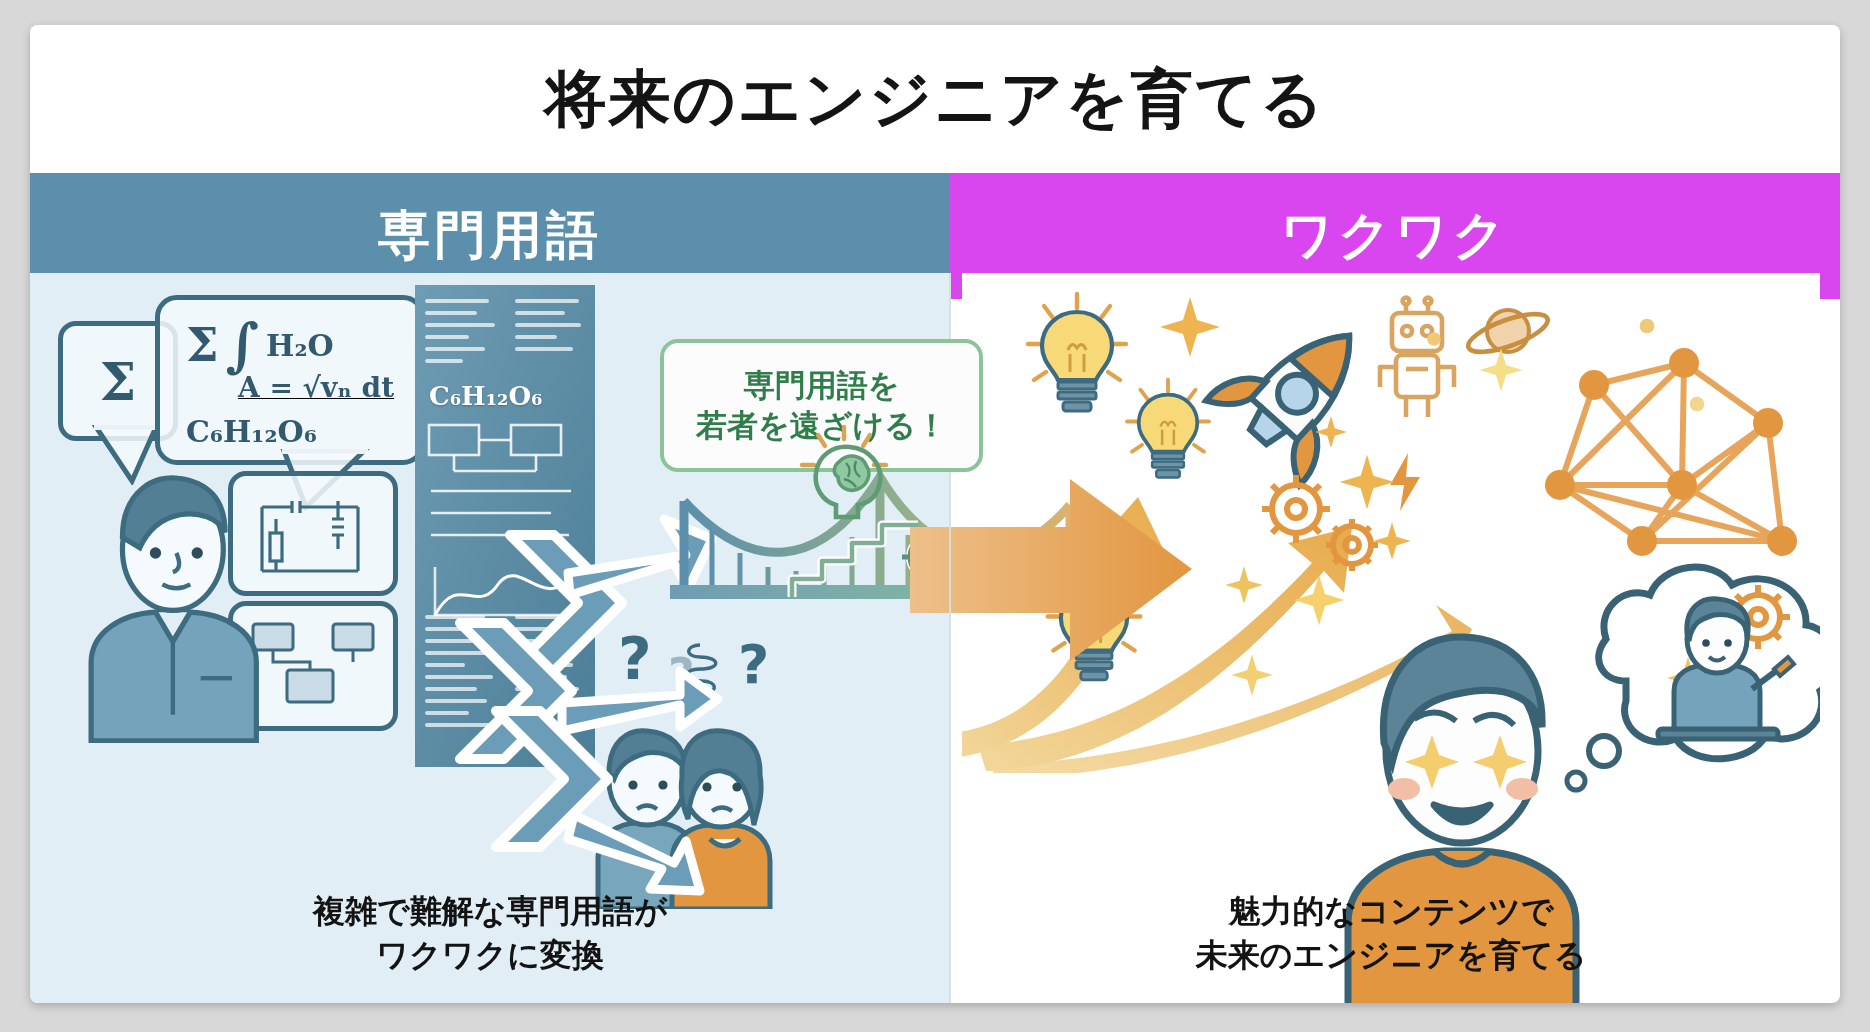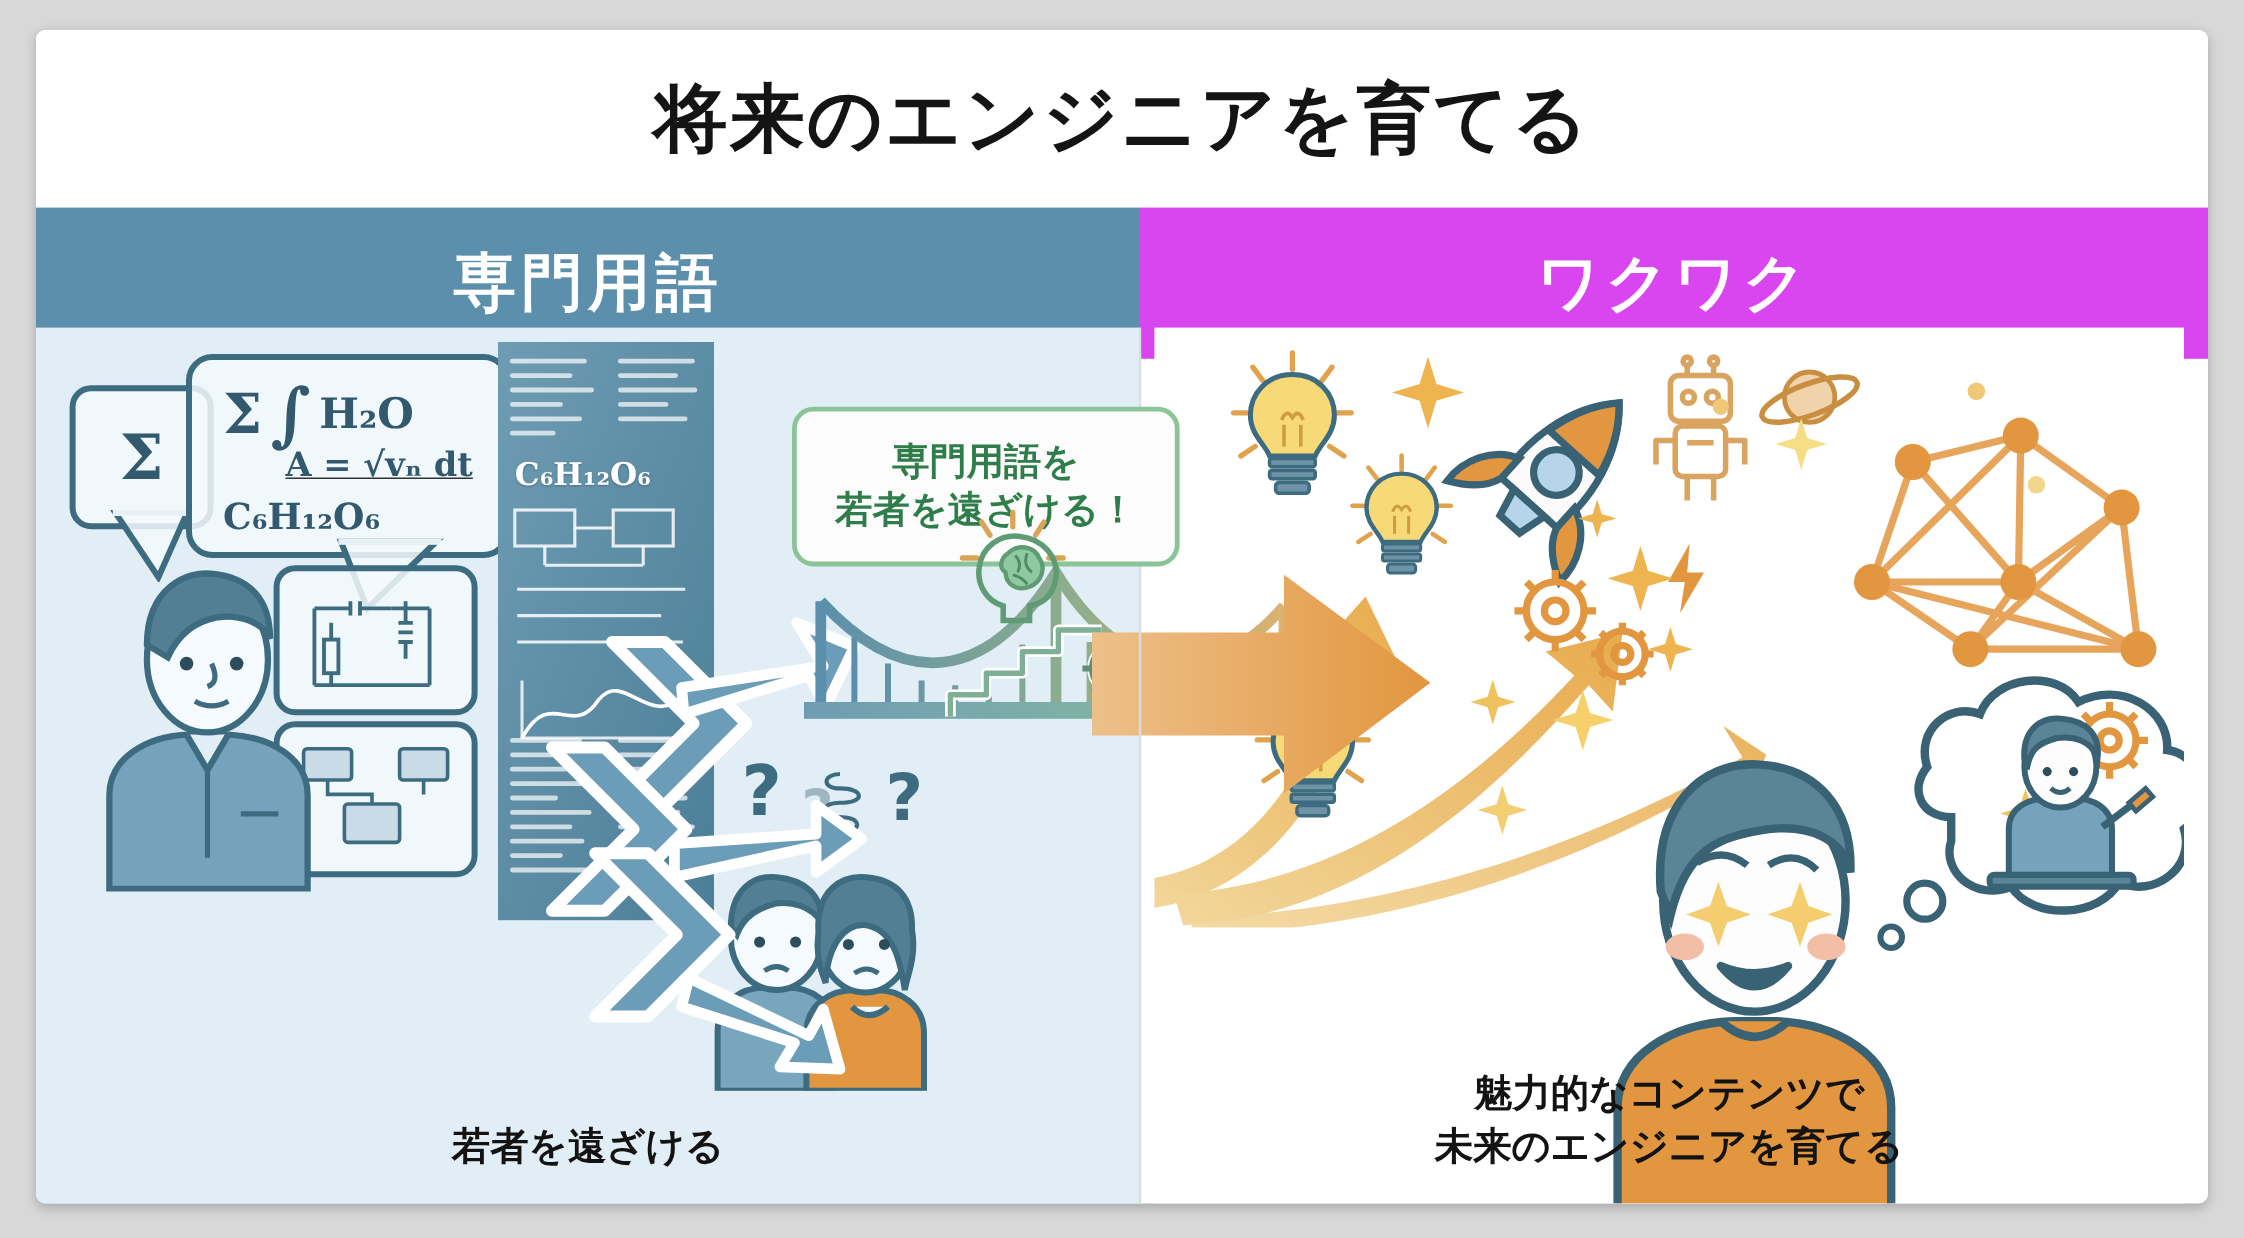--- a/index.html
+++ b/index.html
@@ -102,21 +102,21 @@
     <svg style="position:absolute;left:62px;top:152px;" width="70" height="60">
       <path d="M4,2 L64,2 L40,56 Z" fill="rgba(243,249,252,.85)" stroke="#3d6b80" stroke-width="5"></path>
       <rect x="2" y="0" width="66" height="5" fill="rgba(243,249,252,.95)"></rect>
     </svg>
 
     <div class="bubble" style="left:125px;top:22px;width:260px;height:160px;border-radius:22px;">
       <div style="display:flex;flex-direction:column;align-items:flex-start;padding:6px 12px;">
         <div style="display:flex;align-items:center;gap:7px;">
           <span class="formula" style="font-size:46px;">Σ</span>
           <span class="formula" style="font-size:58px;">∫</span>
-          <span class="formula" style="font-size:35px;">H₂O</span>
+          <span class="formula" style="font-size:30px;">H₂O</span>
         </div>
         <div style="margin-top:-8px;margin-left:52px;text-decoration:underline;">
           <span class="formula" style="font-size:28px;">A = √vₙ dt</span>
         </div>
         <div style="margin-top:10px;">
           <span class="formula" style="font-size:30px;">C₆H₁₂O₆</span>
         </div>
       </div>
     </div>
     <svg style="position:absolute;left:250px;top:176px;" width="90" height="62">
@@ -252,21 +252,22 @@
         <ellipse cx="57" cy="104" rx="38" ry="44" fill="#f4fafd" stroke="#3d6b80" stroke-width="5"></ellipse>
         <path d="M18,98 C16,62 38,50 58,52 C82,54 97,68 96,96 C100,118 92,134 90,146 C86,120 80,96 58,92 C40,90 26,108 24,140 C18,126 16,112 18,98 Z" fill="#537f95" stroke="#3d6b80" stroke-width="5"></path>
         <circle cx="43" cy="108" r="4.6" fill="#2d4d5c"></circle>
           <circle cx="73" cy="108" r="4.6" fill="#2d4d5c"></circle>
         <path d="M48,132 q10,-7 20,0" stroke="#3d6b80" stroke-width="4.2" fill="none"></path>
         <path d="M46,160 q14,14 30,0" fill="#f4fafd" stroke="#3d6b80" stroke-width="5"></path>
       </g>
     </svg>
 
     <div class="caption">
-      <div>若者を遠ざける</div>
+      <div>複雑で難解な専門用語が</div>
+      <div>ワクワクに変換</div>
     </div>
   </div>
 
   <div class="panel panel-right">
 
     <svg style="position:absolute;left:-30px;top:120px;" width="540" height="380" viewBox="0 0 540 380">
       <defs>
         <linearGradient id="gold" x1="0" y1="1" x2="1" y2="0">
           <stop offset="0%" stop-color="#f2d79b"></stop>
             <stop offset="100%" stop-color="#e8ab4d"></stop>

